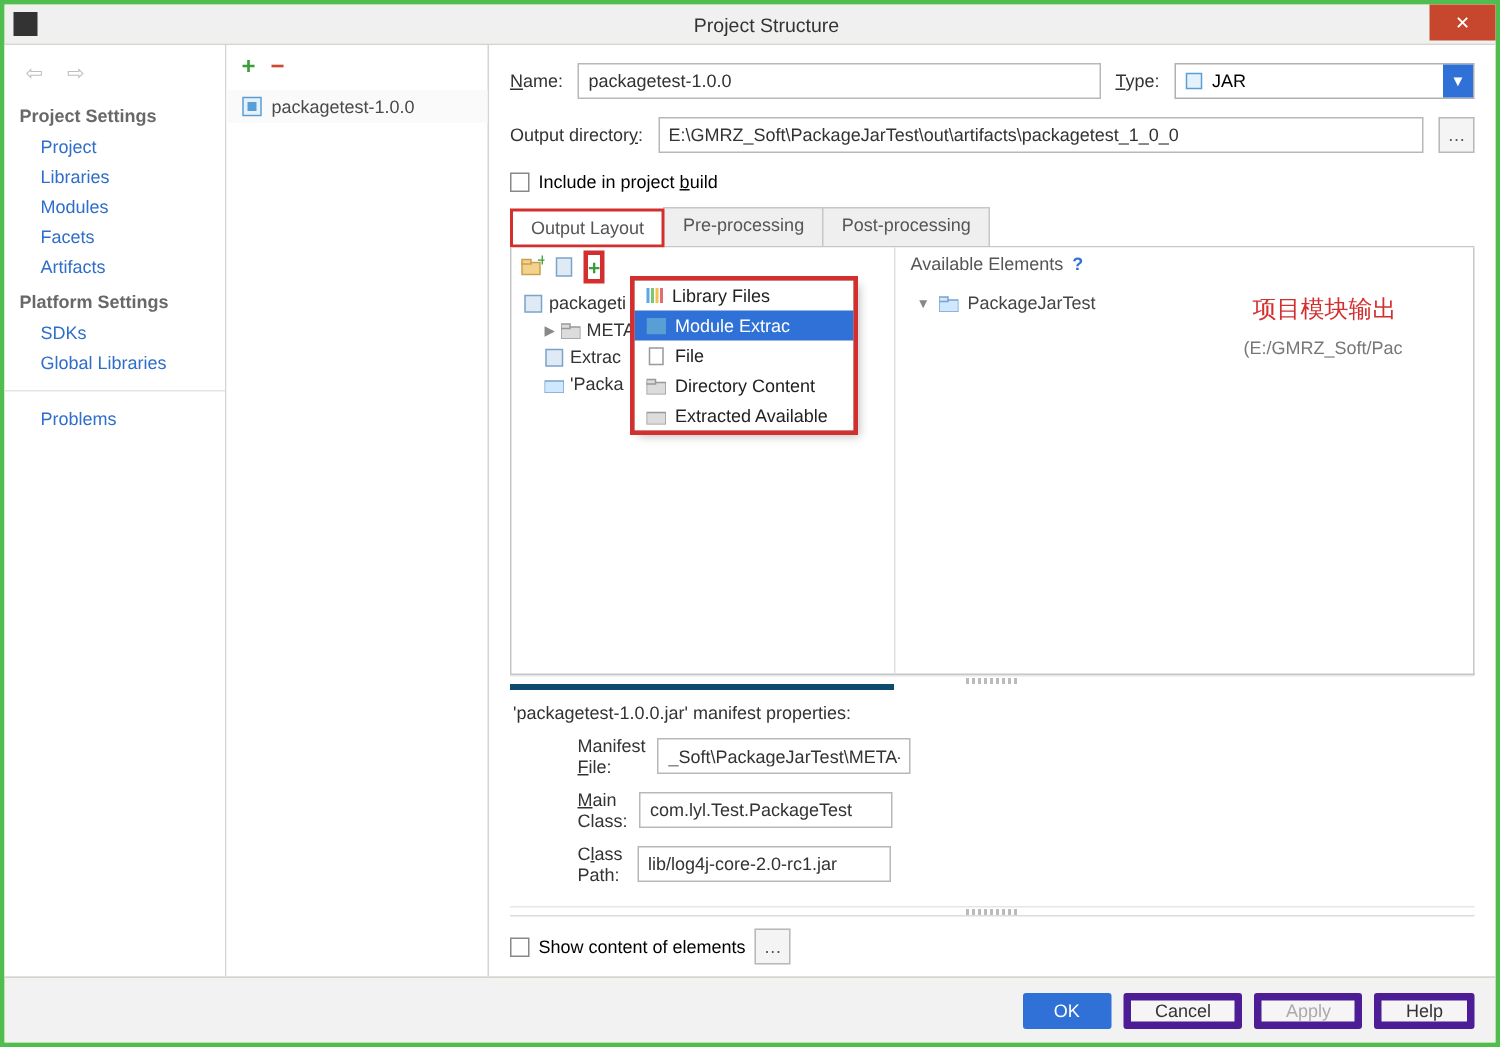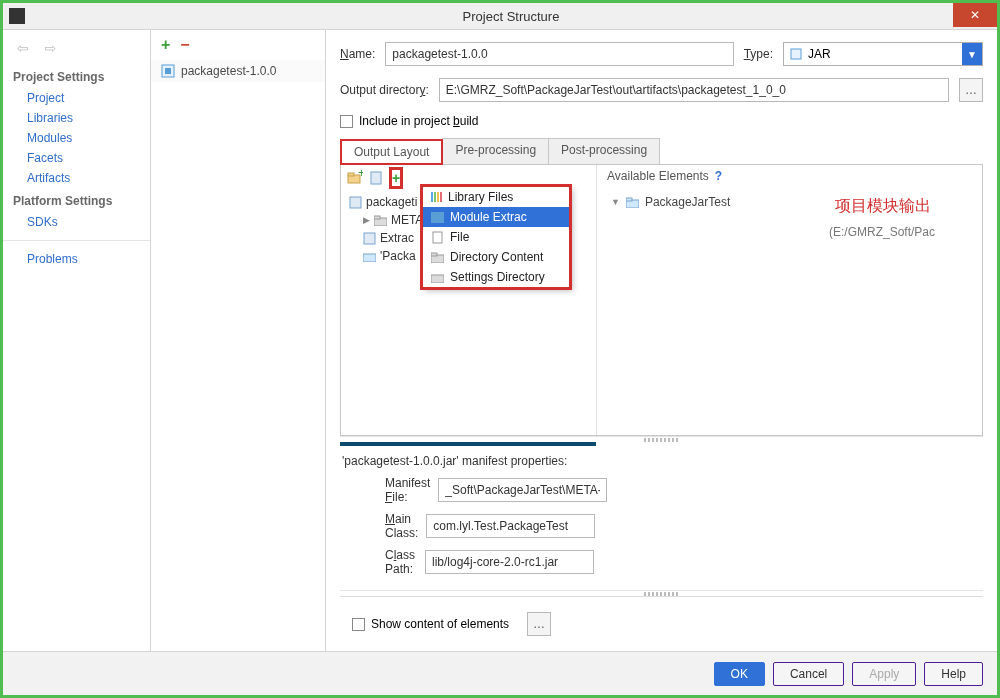--- a/index.html
+++ b/index.html
@@ -62,21 +62,21 @@
 .annot { position:absolute; left:238px; top:31px; color:#d32f2f; font-size:16px; z-index:5; }
 .hidden-path { position:absolute; left:232px; top:60px; color:#777; z-index:4; }
 .drag-handle { height:6px; background:#fff; border-top:1px solid #e6e6e6; display:flex; align-items:center; justify-content:center; }
 .drag-handle::after { content:''; width:36px; height:4px; background: repeating-linear-gradient(90deg,#bbb 0 2px, transparent 2px 4px); }
 .manifest-block { border-top:4px solid #0c4a6e; padding: 8px 2px 6px; }
 .manifest-block .mhead { color:#333; margin-bottom:8px; }
 .mrow { display:flex; align-items:center; gap:8px; margin-bottom:8px; }
 .mrow .mlbl { width:80px; color:#333;margin-left:43px; }
 .show-row { display:flex; align-items:center; gap:6px; padding:8px 0; border-top:1px solid #dcdcdc;}
 .footer { height:44px; border-top:1px solid #d4d4d4; background:#f2f2f2; display:flex; align-items:center; justify-content:flex-end; gap:8px; padding:0 14px;}
-.btn { height:24px; padding:0 16px; border:1px solid #4c1d95; background:#f5f5f5; color:#333; border-radius:2px; display:inline-flex; align-items:center; justify-content:center; }
+.btn { height:24px; padding:0 16px; border:5px solid #4c1d95; background:#f5f5f5; color:#333; border-radius:2px; display:inline-flex; align-items:center; justify-content:center; }
 .btn.primary { background:#2f71d6; border-color:#2f71d6; color:#fff; }
 .btn.disabled { color:#aaa; }
 .gray-note { color:#888; }
 .help-q { color:#2f71d6; font-weight:bold; }
 .tri { color:#888; font-size:9px; }
 </style>
 </head>
 <body>
 
 <div class="window">
@@ -90,20 +90,21 @@
     <div class="sidebar">
       <div class="nav-arrows">⇦ ⇨</div>
       <div class="section-head">Project Settings</div>
       <div class="item">Project</div>
       <div class="item">Libraries</div>
       <div class="item">Modules</div>
       <div class="item">Facets</div>
       <div class="item">Artifacts</div>
       <div class="section-head">Platform Settings</div>
       <div class="item">SDKs</div>
+      <div class="item">Global Libraries</div>
       <div class="sep"></div>
       <div class="item">Problems</div>
     </div>
 
     <div class="mid">
       <div class="mid-toolbar">
         <span class="plus-g">+</span>
         <span class="minus-r">−</span>
       </div>
       <div class="mid-item">
@@ -193,21 +194,21 @@
                 <svg class="folder-ico" viewBox="0 0 13 11">
                     <rect x="0" y="3" width="13" height="8" fill="#dcdcdc" stroke="#999"></rect>
                     <rect x="0" y="1" width="6" height="3" fill="#dcdcdc" stroke="#999"></rect>
                   </svg>
                 <span>Directory Content</span>
               </div>
               <div class="mi">
                 <svg class="folder-ico" viewBox="0 0 13 11">
                     <rect x="0" y="3" width="13" height="8" fill="#dcdcdc" stroke="#999"></rect>
                   </svg>
-                <span>Settings Directory</span>
+                <span>Extracted Available</span>
               </div>
             </div>
           </div>
 
           <div class="tree">
             <div class="tree-row">
               <svg class="arch-ico" viewBox="0 0 13 13">
                   <rect x="1" y="1" width="11" height="11" fill="#dfeaf5" stroke="#7aa3cc"></rect>
                 </svg>
               <span>packageti</span>
@@ -269,21 +270,21 @@
         </div>
         <div class="mrow">
           <span class="mlbl">C<u>l</u>ass Path:</span>
           <input class="txt" style="flex: 1 1 0%;" value="lib/log4j-core-2.0-rc1.jar">
         </div>
       </div>
 
       <div class="drag-handle"></div>
 
       <div class="show-row">
-        <label class="chk" style="margin:12px">
+        <label class="chk" style="margin:0">
           <span class="chk-box"></span>
           <span>Show content of elements</span>
         </label>
         <span class="btn-browse">…</span>
       </div>
 
     </div>
   </div>
 
   <div class="footer">

